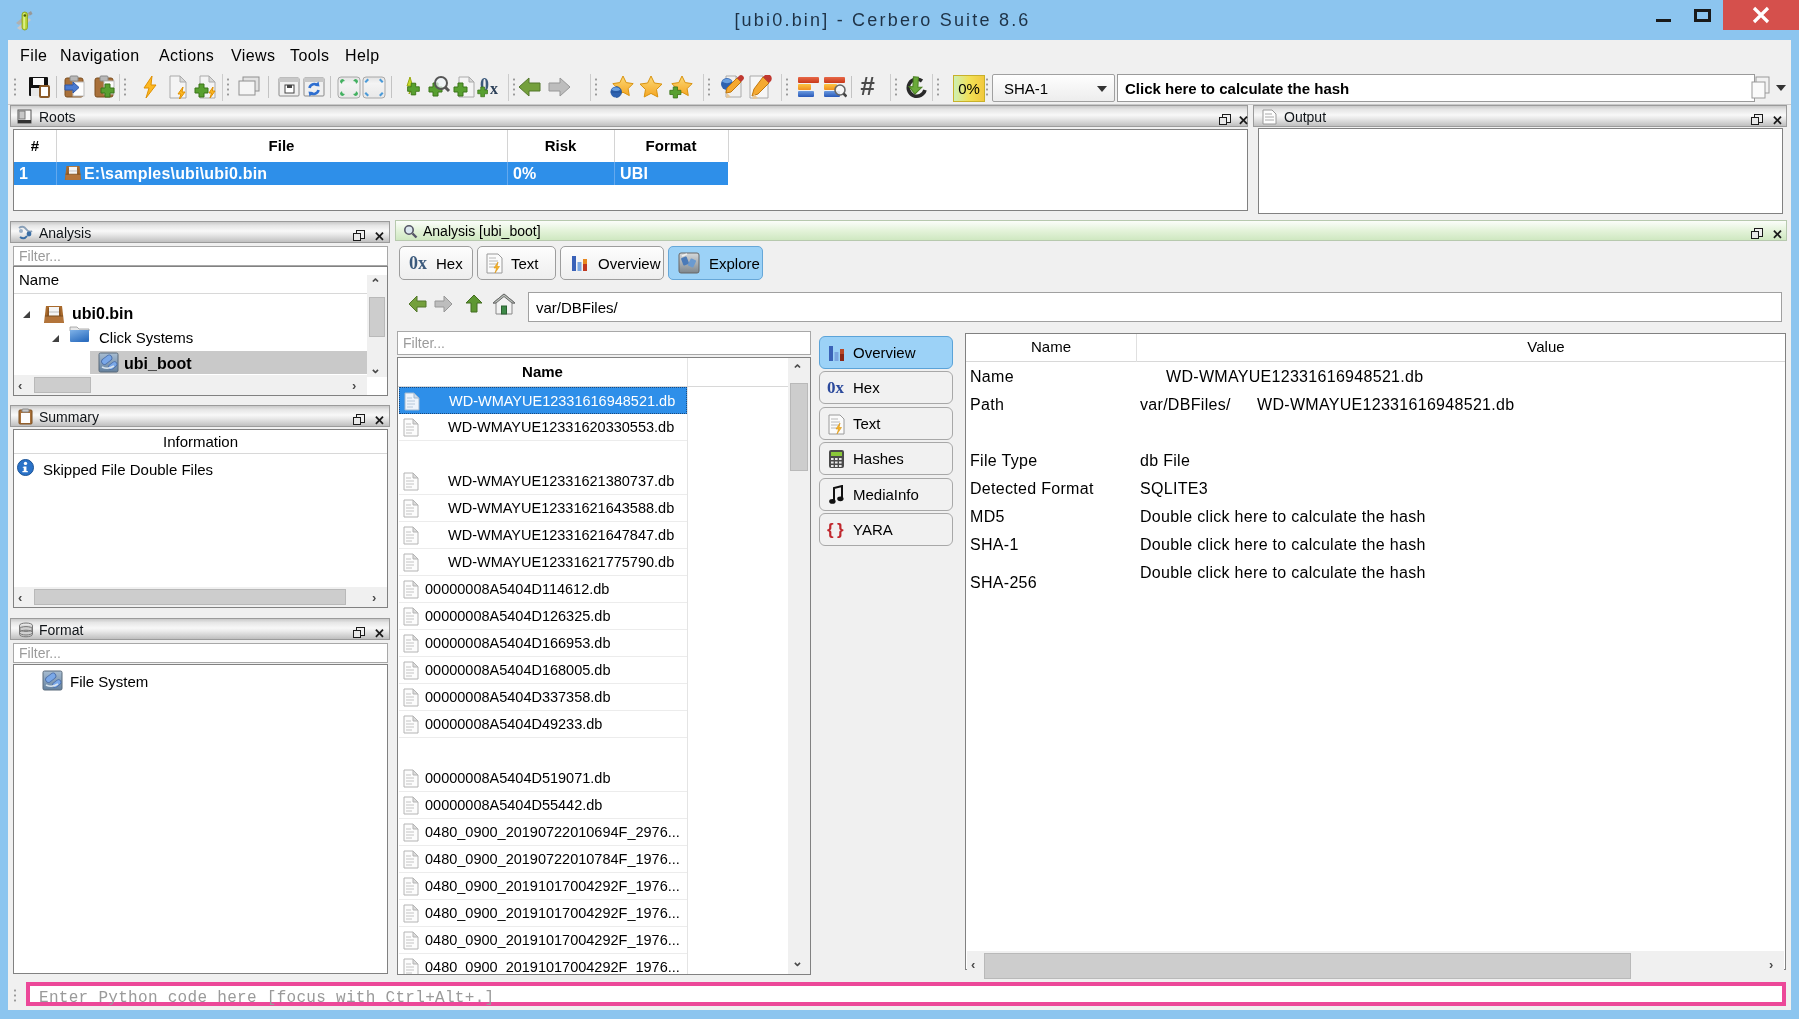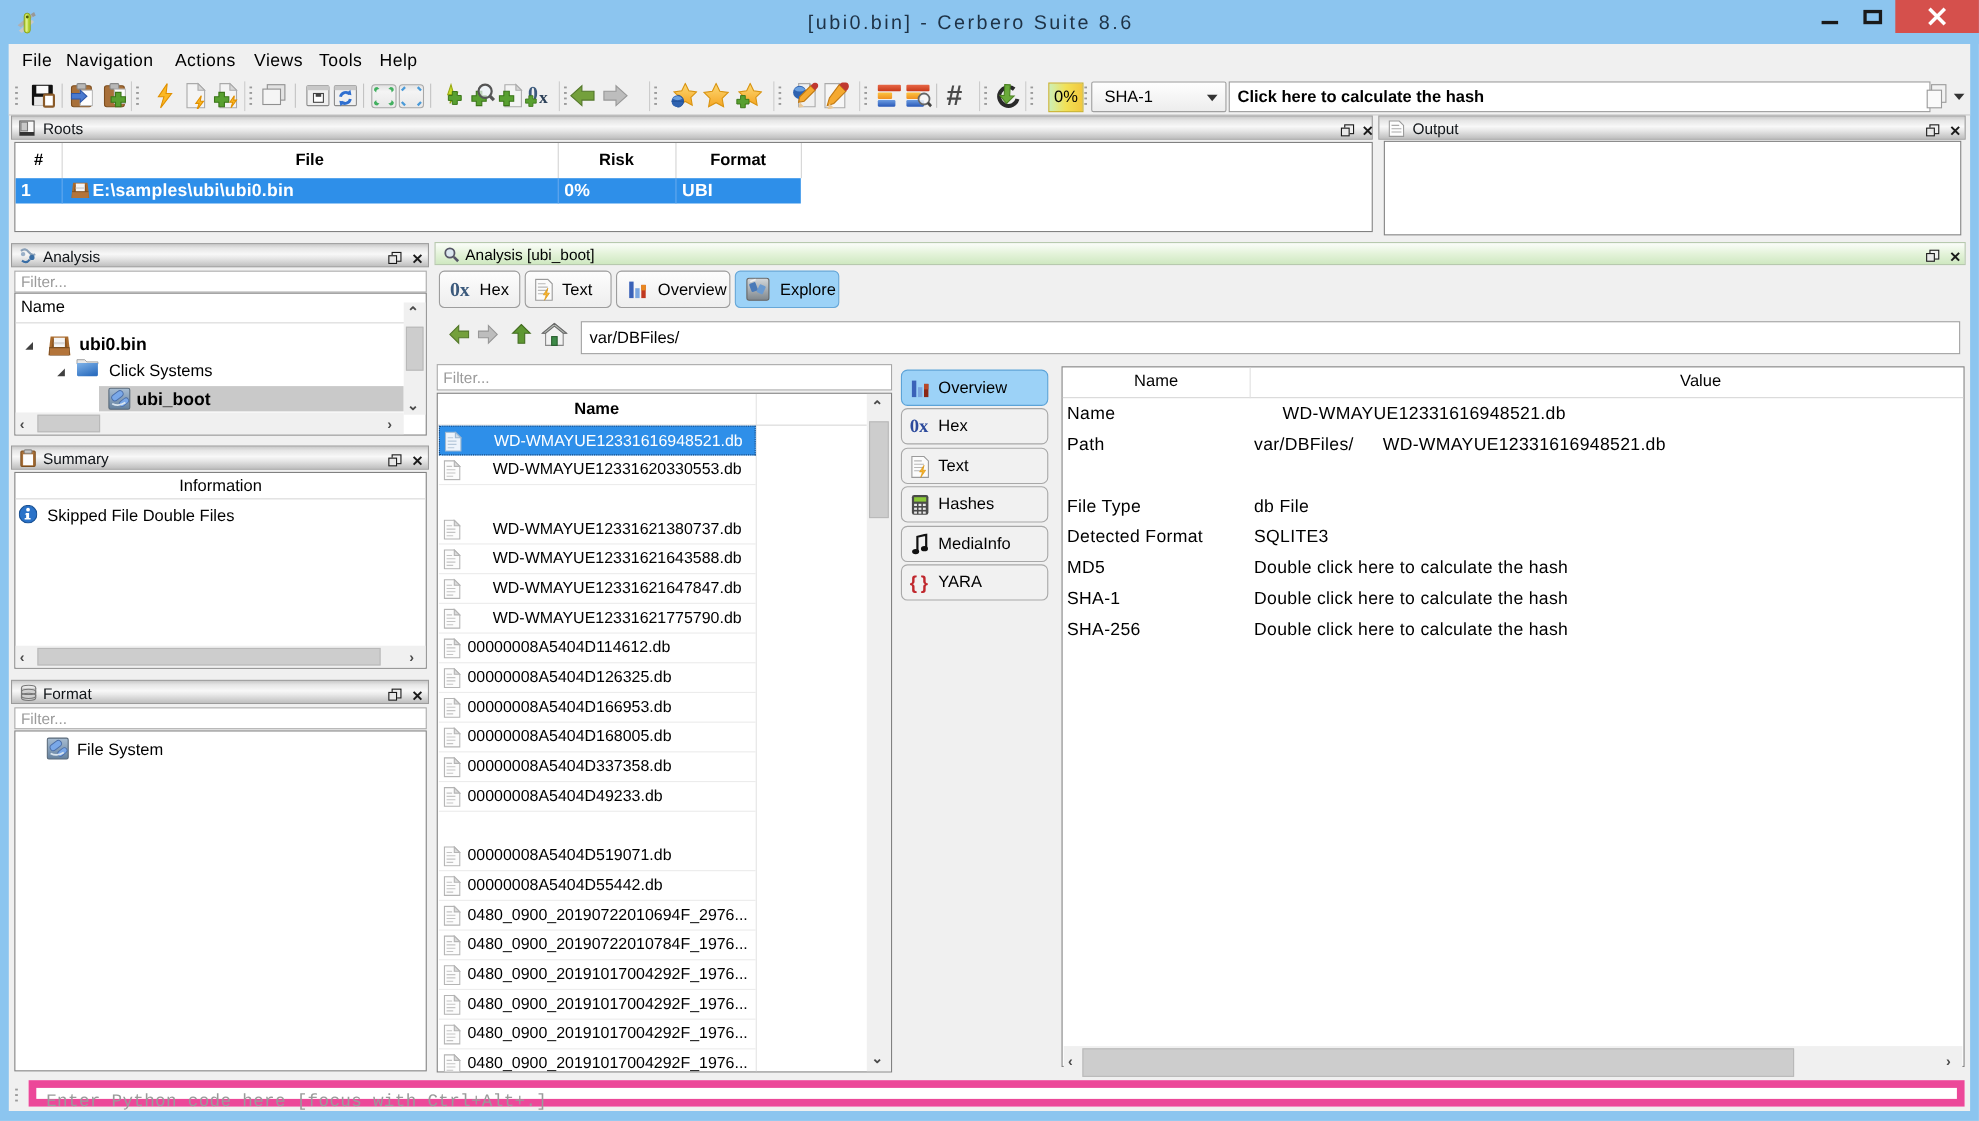--- a/index.html
+++ b/index.html
@@ -820,27 +820,27 @@
       </div>
     <div class="prow" style="left:0;top:168px;width:819px;height:28px">
         <span class="abs" style="left:4px;top:6px">MD5</span>
         <span class="abs" style="left:174px;top:6px">Double click here to calculate the hash</span>
       </div>
     <div class="prow" style="left:0;top:196px;width:819px;height:28px">
         <span class="abs" style="left:4px;top:6px">SHA-1</span>
         <span class="abs" style="left:174px;top:6px">Double click here to calculate the hash</span>
       </div>
     <div class="prow" style="left:0;top:224px;width:819px;height:28px">
-        <span class="abs" style="left:4px;top:6px">SHA-256</span>
+        <span class="abs" style="left:4px;top:16px">SHA-256</span>
         <span class="abs" style="left:174px;top:6px">Double click here to calculate the hash</span>
       </div>
   </div>
   <div class="sb" style="left:572px;top:731px;width:817px;height:30px">
     <div class="sb-arrow" style="left:4px;top:6px">‹</div>
     <div class="sb-thumb" style="left:17px;top:2px;width:647px;height:26px"></div>
     <div class="sb-arrow" style="left:802px;top:6px">›</div>
   </div>
 </div>
 
 <div class="abs" style="left:13px;top:988px;width:4px;height:16px;background-image:radial-gradient(circle,#9a9a9a 1px,transparent 1.2px);background-size:4px 5px"></div>
-<div class="abs" style="left:26px;top:982px;width:1760px;height:24px;background:#fff;border:7px solid #ec4899">
+<div class="abs" style="left:26px;top:982px;width:1760px;height:24px;background:#fff;border:4px solid #ec4899">
   <span class="abs" style="left:9px;top:3px;font-family:'Liberation Mono',monospace;font-size:16px;letter-spacing:0.3px;color:#9a9a9a">Enter&nbsp;Python&nbsp;code&nbsp;here&nbsp;[focus&nbsp;with&nbsp;Ctrl+Alt+.]</span>
 </div>
 
 </body></html>

